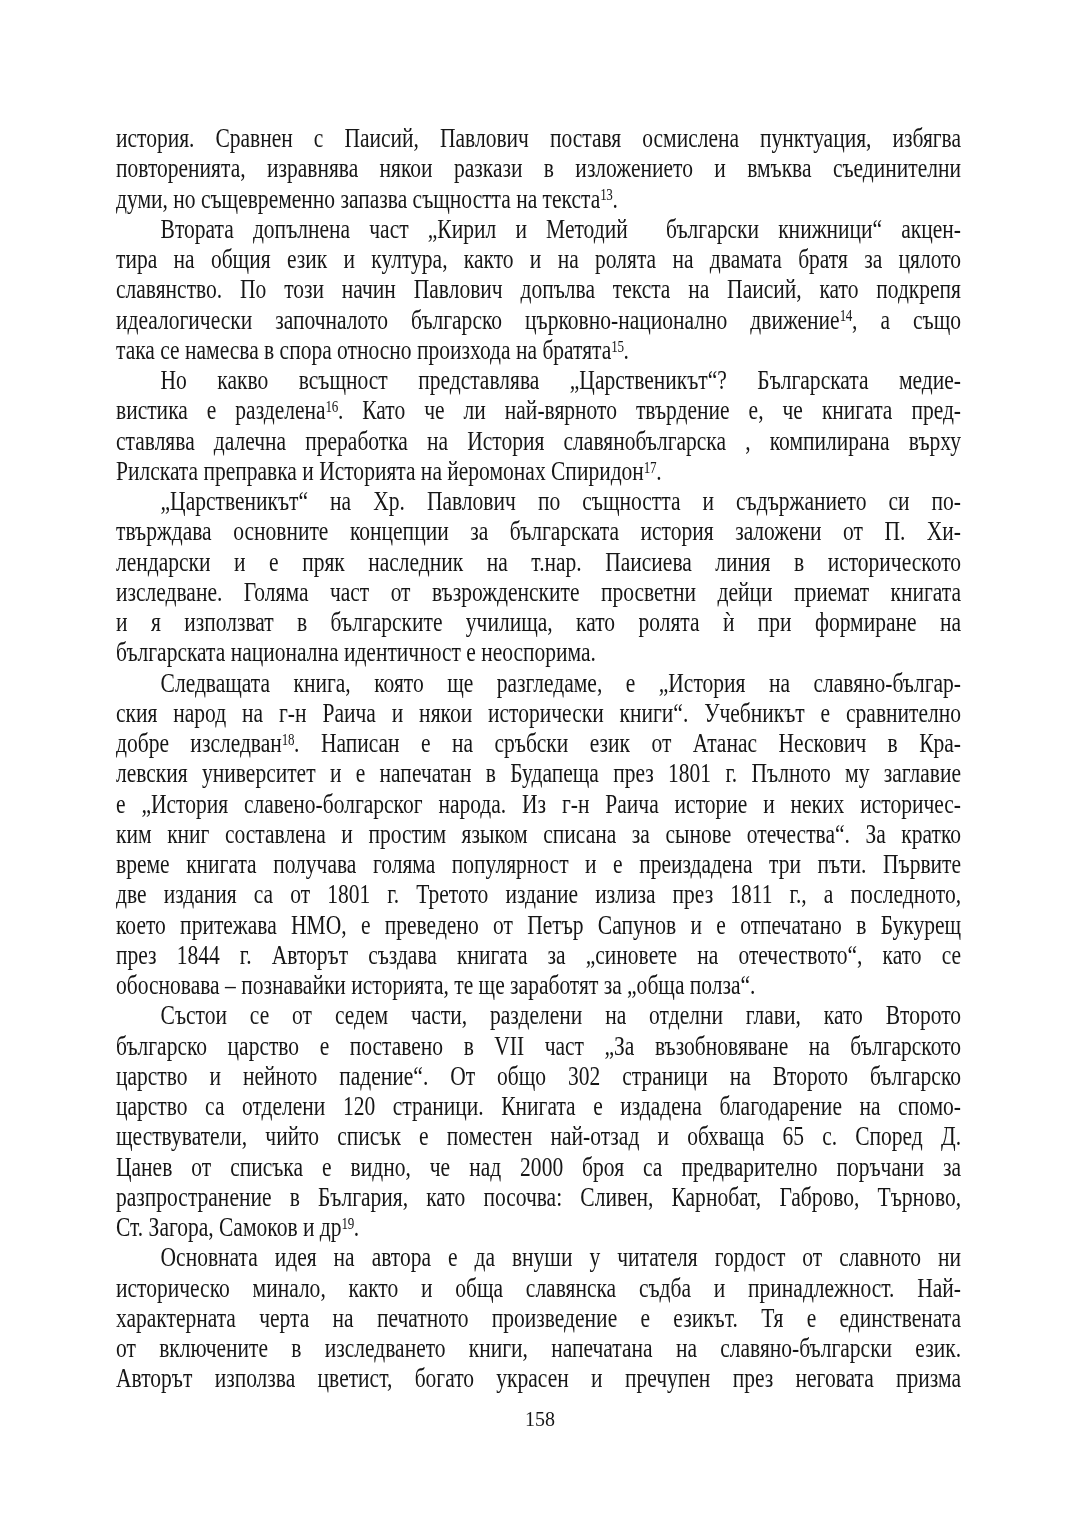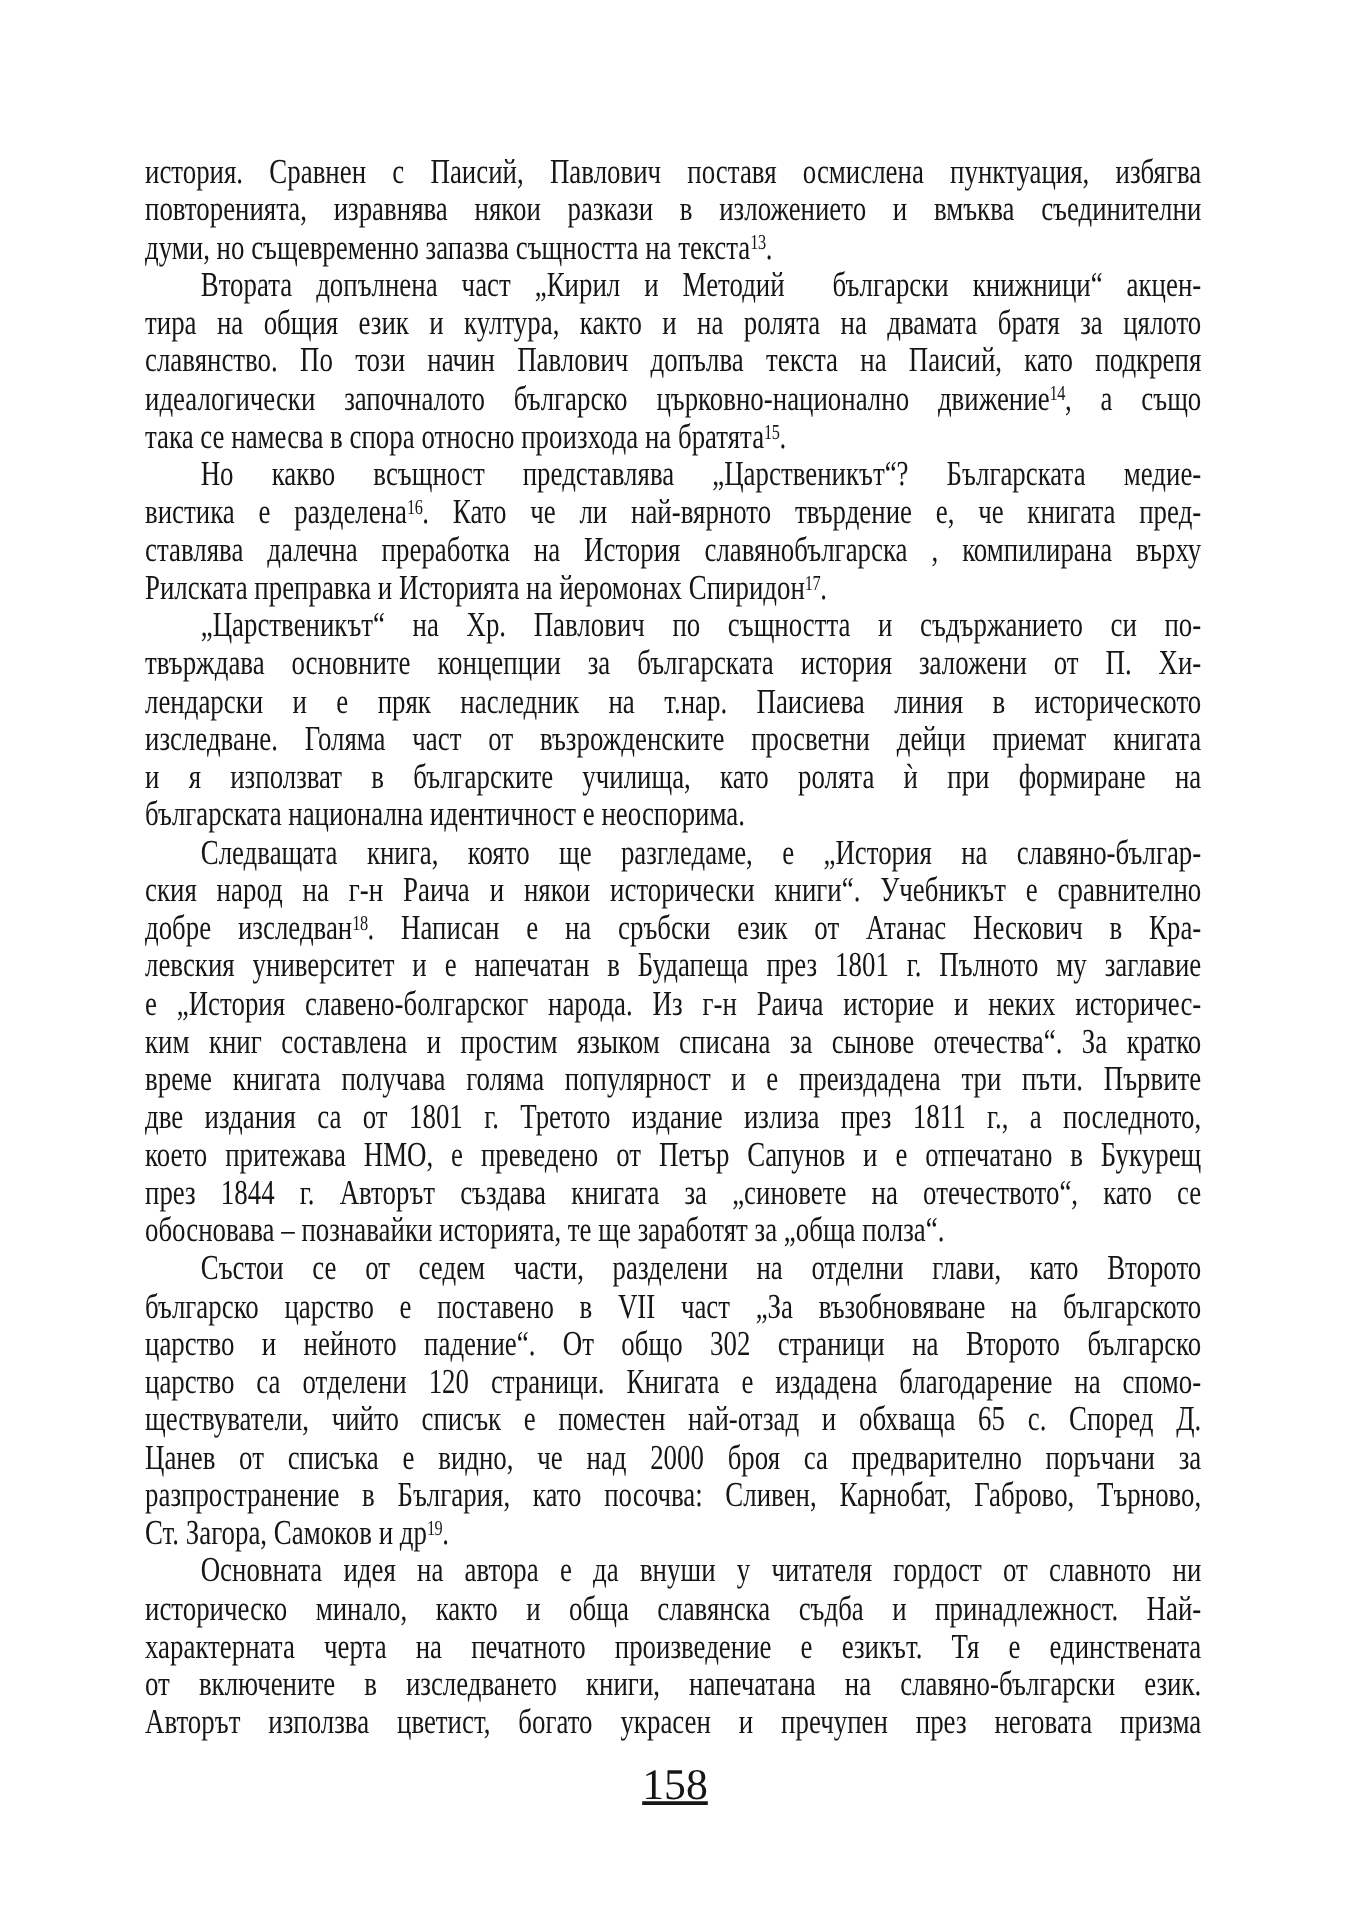--- a/index.html
+++ b/index.html
@@ -56,23 +56,22 @@
     top: -0.42em;
     vertical-align: baseline;
     letter-spacing: -0.5px;
   }
   .page-number {
     position: absolute;
     top: 1408px;
     left: 0;
     width: 1080px;
     text-align: center;
-    font-size: 35px;
+    font-size: 20px;
     color: #161616;
-    text-decoration: underline;
   }
 </style>
 </head>
 <body>
 
 <div class="sheet">
   <div id="text-block">
       <div class="para">
         <div class="line">история. Сравнен с Паисий, Павлович поставя осмислена пунктуация, избягва</div>
         <div class="line">повторенията, изравнява някои разкази в изложението и вмъква съединителни</div>

